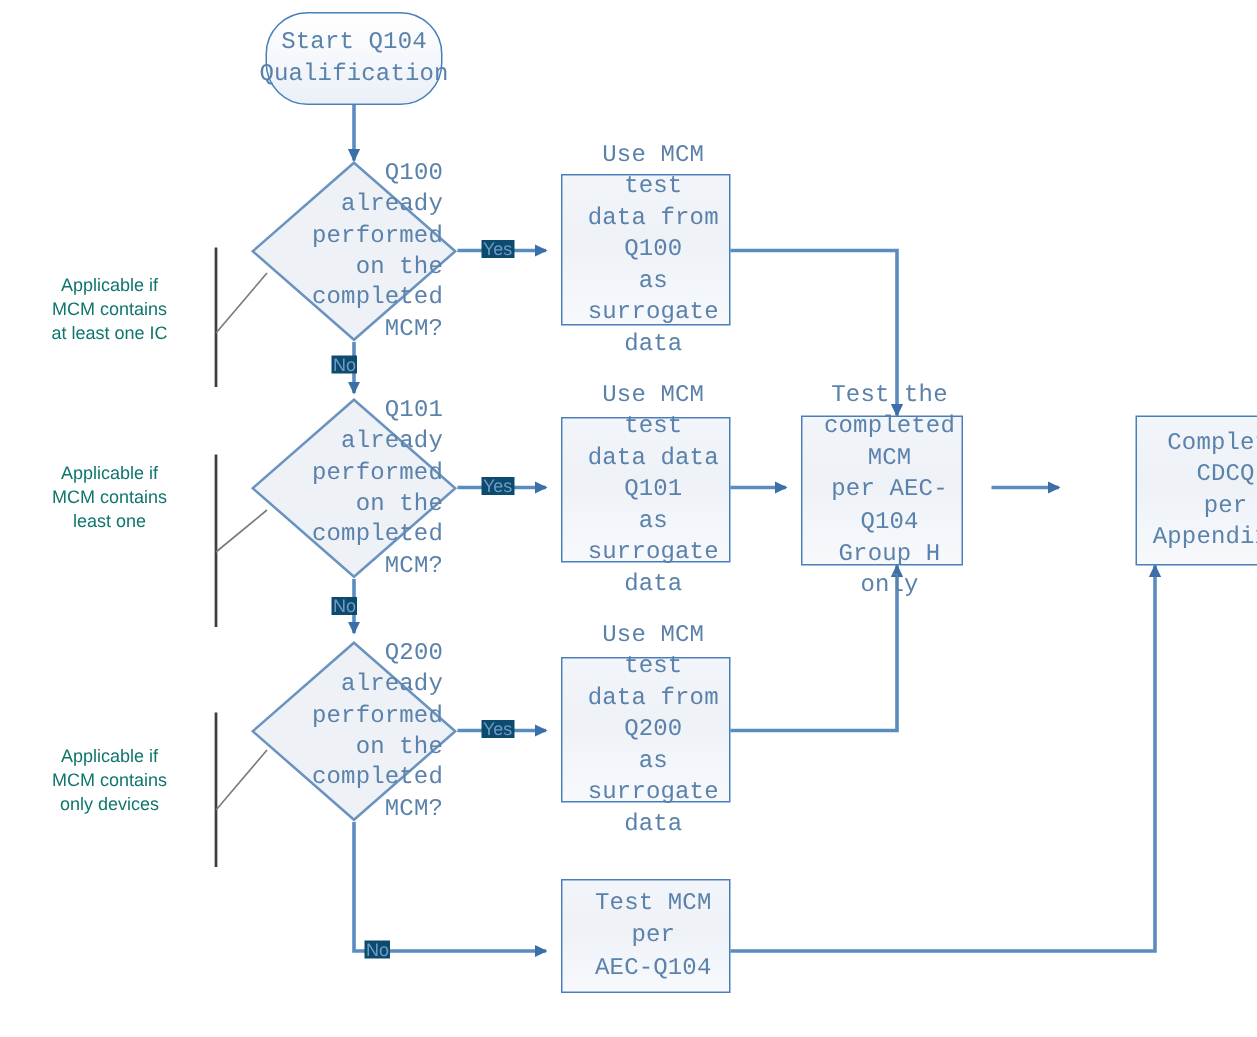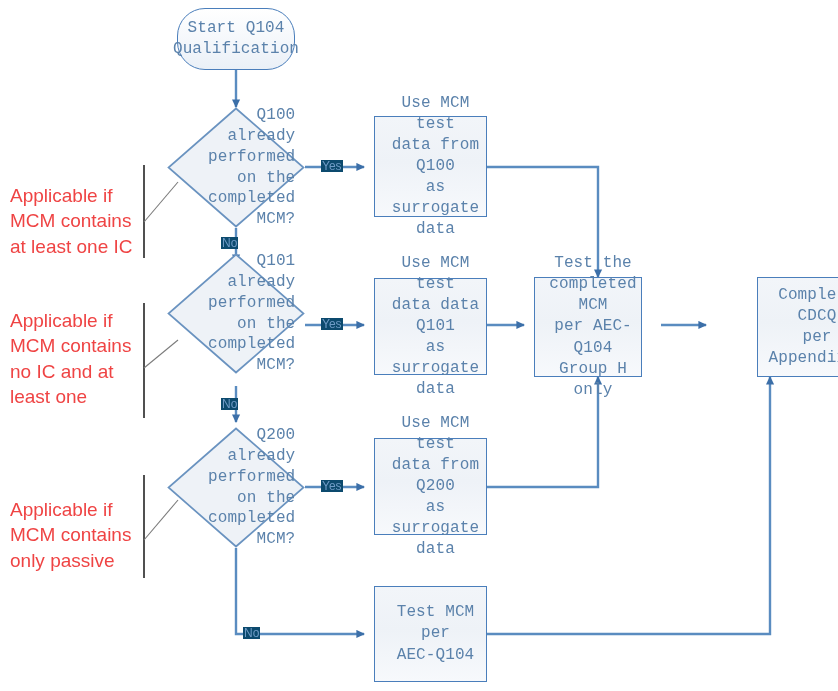--- a/index.html
+++ b/index.html
@@ -71,24 +71,24 @@
     position: absolute;
     color: #6f9bc6;
     font-size: 12px;
     background: #0c4a6e;
     padding: 0 1px;
     white-space: nowrap;
     line-height: 1;
   }
   .annotation {
     position: absolute;
-    color: #ef4444;
-    font-size: 19px;
+    color: #0f766e;
+    font-size: 12px;
     line-height: 1.33;
-    text-align: left;
+    text-align: center;
     box-sizing: border-box;
   }
 </style>
 </head>
 <body>
 
 <div id="canvas">
 
   <svg class="wires" viewBox="0 0 838 691" xmlns="http://www.w3.org/2000/svg">
     <defs>
@@ -148,21 +148,21 @@
       <polygon points="69,1.5 136.5,60.5 69,119.5 1.5,60.5" fill="#eef2f7" stroke="#6a93c0" stroke-width="1.7"></polygon>
     </svg>
     <div class="decision-label">
       <div>Q100</div>
       <div>already performed</div>
       <div>on the completed</div>
       <div>MCM?</div>
     </div>
   </div>
 
-  <div class="node node-decision" style="left:167px; top:253px; width:138px; height:121px;">
+  <div class="node node-decision" style="left:167px; top:265px; width:138px; height:121px;">
     <svg class="decision-shape" viewBox="0 0 138 121" preserveAspectRatio="none">
       <polygon points="69,1.5 136.5,60.5 69,119.5 1.5,60.5" fill="#eef2f7" stroke="#6a93c0" stroke-width="1.7"></polygon>
     </svg>
     <div class="decision-label">
       <div>Q101</div>
       <div>already performed</div>
       <div>on the completed</div>
       <div>MCM?</div>
     </div>
   </div>
@@ -215,21 +215,21 @@
     </div>
   </div>
 
   <div class="node node-process" style="left:716px; top:277px; width:110px; height:100px;margin-left:41px;">
     <div>
       <div>Complete CDCQ</div>
       <div>per Appendix 1</div>
     </div>
   </div>
 
-  <div class="node node-process" style="left:374px; top:586px; width:113px; height:96px;">
+  <div class="node node-process" style="left:374px; top:586px; width:113px; height:76px;">
     <div>
       <div>Test MCM per</div>
       <div>AEC-Q104</div>
     </div>
   </div>
 
   <div class="edge-label" style="left:321px; top:160px;">Yes</div>
   <div class="edge-label" style="left:221px; top:237px;">No</div>
 
   <div class="edge-label" style="left:321px; top:318px;">Yes</div>
@@ -240,23 +240,22 @@
 
   <div class="annotation" style="left:10px; top:183px; width:126px;">
     <div>Applicable if</div>
     <div>MCM contains</div>
     <div>at least one IC</div>
   </div>
 
   <div class="annotation" style="left:10px; top:308px; width:126px;">
     <div>Applicable if</div>
     <div>MCM contains</div>
-    <div>no IC and at</div>
     <div>least one</div>
   </div>
 
   <div class="annotation" style="left:10px; top:497px; width:126px;">
     <div>Applicable if</div>
     <div>MCM contains</div>
-    <div>only passive</div>
+    <div>only devices</div>
   </div>
 
 </div>
 
 </body></html>

